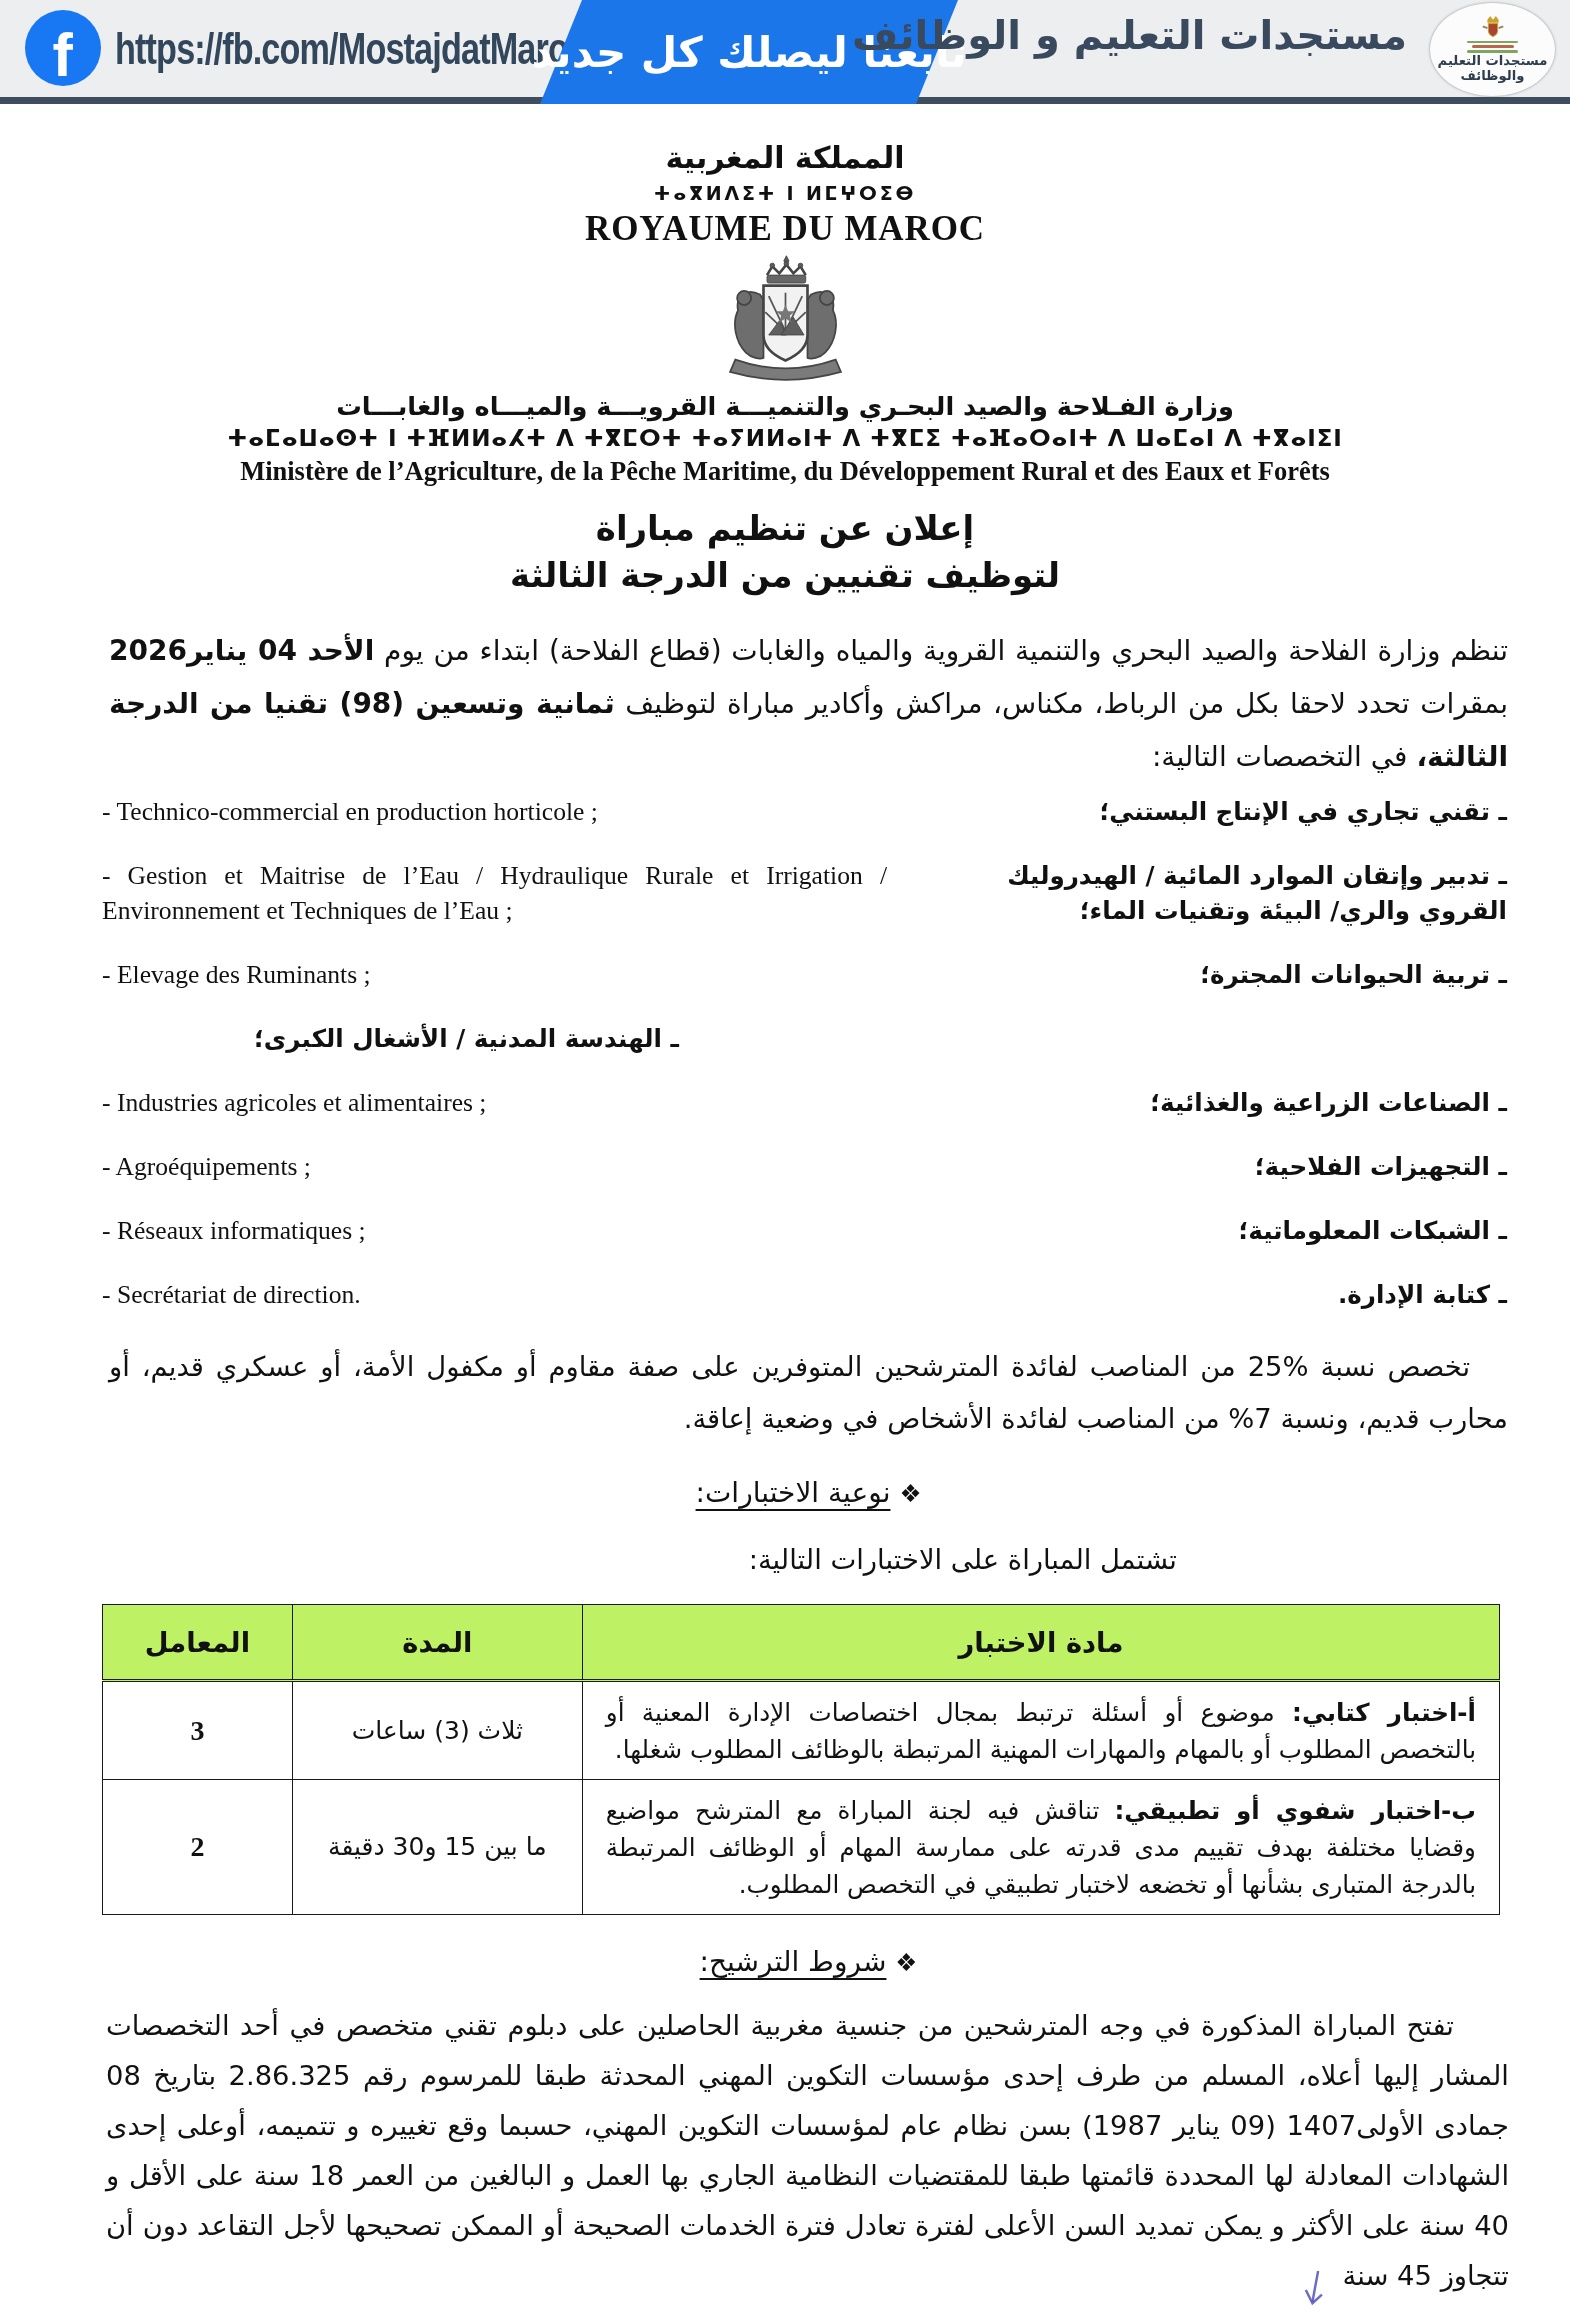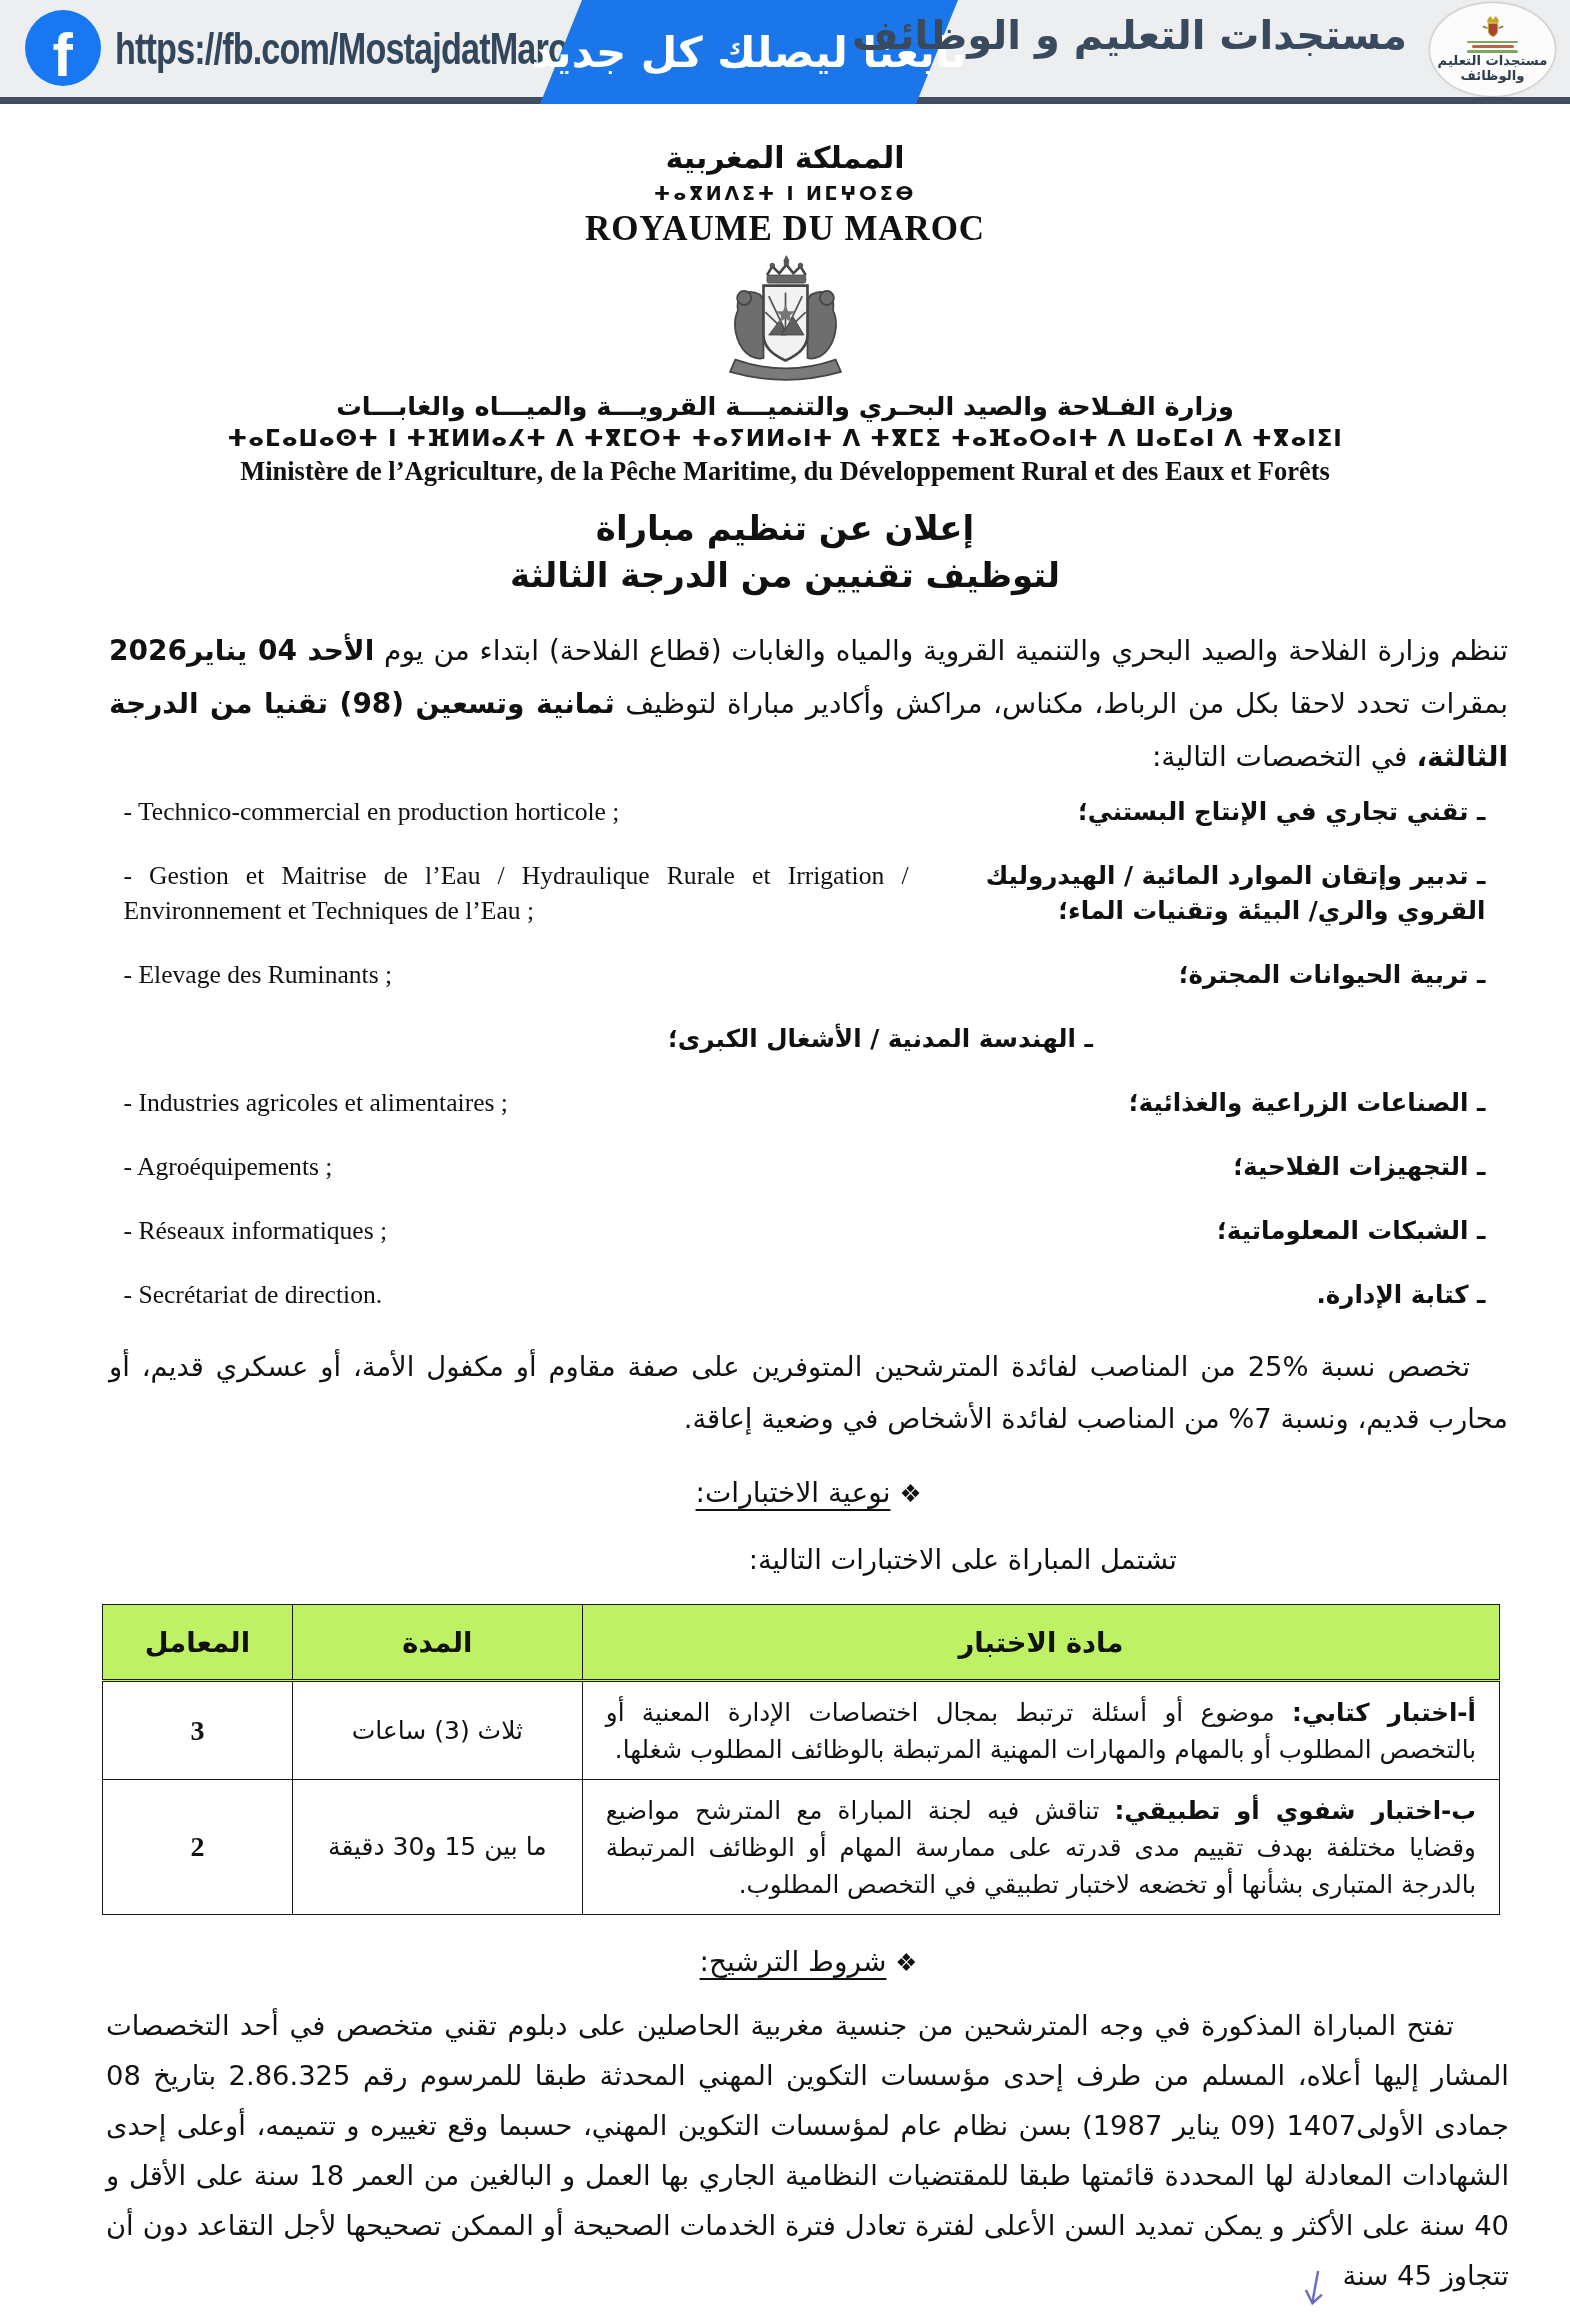--- a/index.html
+++ b/index.html
@@ -47,21 +47,21 @@
   .ministry-tif{margin:1.9px 0 0 0;font-size:23px;letter-spacing:0.9px;line-height:24.6px;
             font-family:"DejaVu Sans",sans-serif;font-weight:bold;}
   .ministry-fr{margin:1.9px 0 0 0;font-size:26.5px;font-weight:bold;line-height:38px;}
   .doc-title{margin:15px 0 0 0;font-size:34px;font-weight:bold;line-height:47px;}
   .doc-title2{margin:0;font-size:34px;font-weight:bold;line-height:47px;}
 
   .intro{margin:24.6px 62px 0 109px;font-size:28px;line-height:53px;text-align:justify;}
   .intro span{white-space:pre-wrap;}
 
   .spec-list{margin:11.4px 63px 0 102px;}
-  .spec-row{display:flex;justify-content:center;align-items:flex-start;margin-bottom:29px;}
+  .spec-row{display:flex;justify-content:space-between;align-items:flex-start;margin-bottom:29px;}
   .spec-fr{width:785px;font-size:25.6px;line-height:35px;text-align:justify;}
   .spec-ar{width:577px;font-size:24.6px;font-weight:bold;line-height:35px;text-align:right;}
 
   .quota{margin:19px 62px 0 109px;font-size:27.4px;line-height:52px;text-align:justify;text-indent:38px;}
 
   .sec-h{margin:26.5px 62px 0 109px;text-align:center;font-size:28px;line-height:42px;font-weight:normal;}
   .sec-h .u{text-decoration:underline;text-underline-offset:6.6px;text-decoration-thickness:1.9px;}
   .sec-h .diamond{font-size:24.6px;}
   .exams-intro{margin:24.6px 62px 0 109px;text-align:right;padding-right:331px;
                font-size:27.4px;line-height:42px;}

